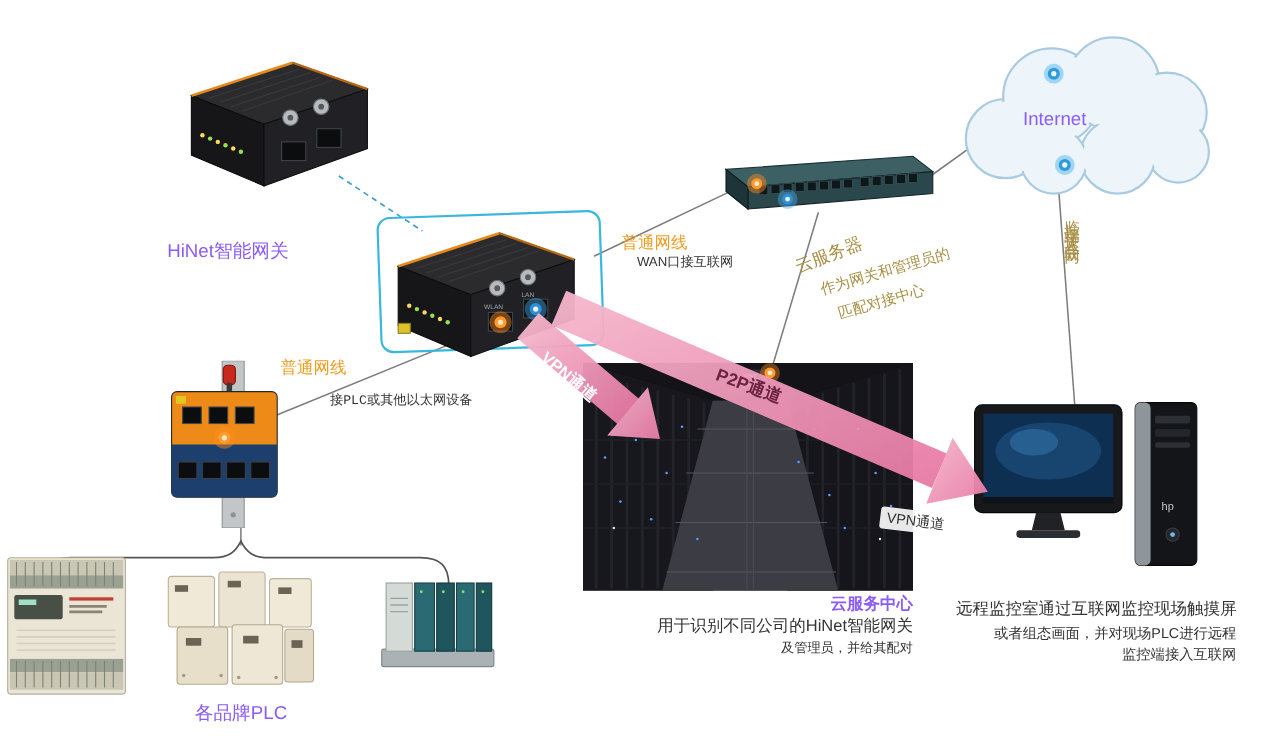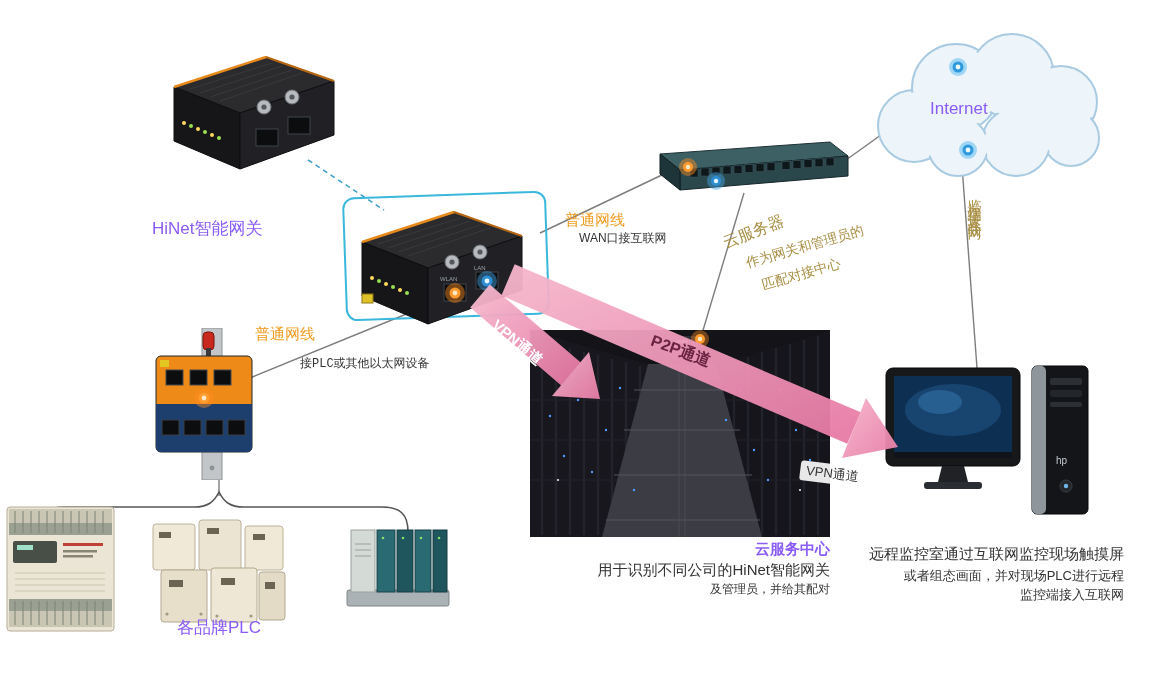--- a/index.html
+++ b/index.html
@@ -305,15 +305,15 @@
 
   <div class="lbl center block" style="left:812px;top:543px;width:312px;">
     <span class="dark" style="font-size:15px;line-height:1.5;">远程监控室通过互联网监控现场触摸屏</span>
     <span class="dark" style="font-size:13px;line-height:1.5;">或者组态画面，并对现场PLC进行远程</span>
     <span class="dark" style="font-size:13px;line-height:1.5;">监控端接入互联网</span>
   </div>
 
   <div class="lbl orange" style="left:255px;top:313px;font-size:15px;">普通网线</div>
   <div class="lbl dark" style="left:300px;top:355px;font-size:12px;font-family:Liberation Mono, monospace;">接PLC或其他以太网设备</div>
 
-  <div class="lbl teal" style="left:177px;top:616px;font-size:17px;">各品牌PLC</div>
+  <div class="lbl teal" style="left:177px;top:637px;font-size:17px;">各品牌PLC</div>
 
 </div>
 
 </body></html>

